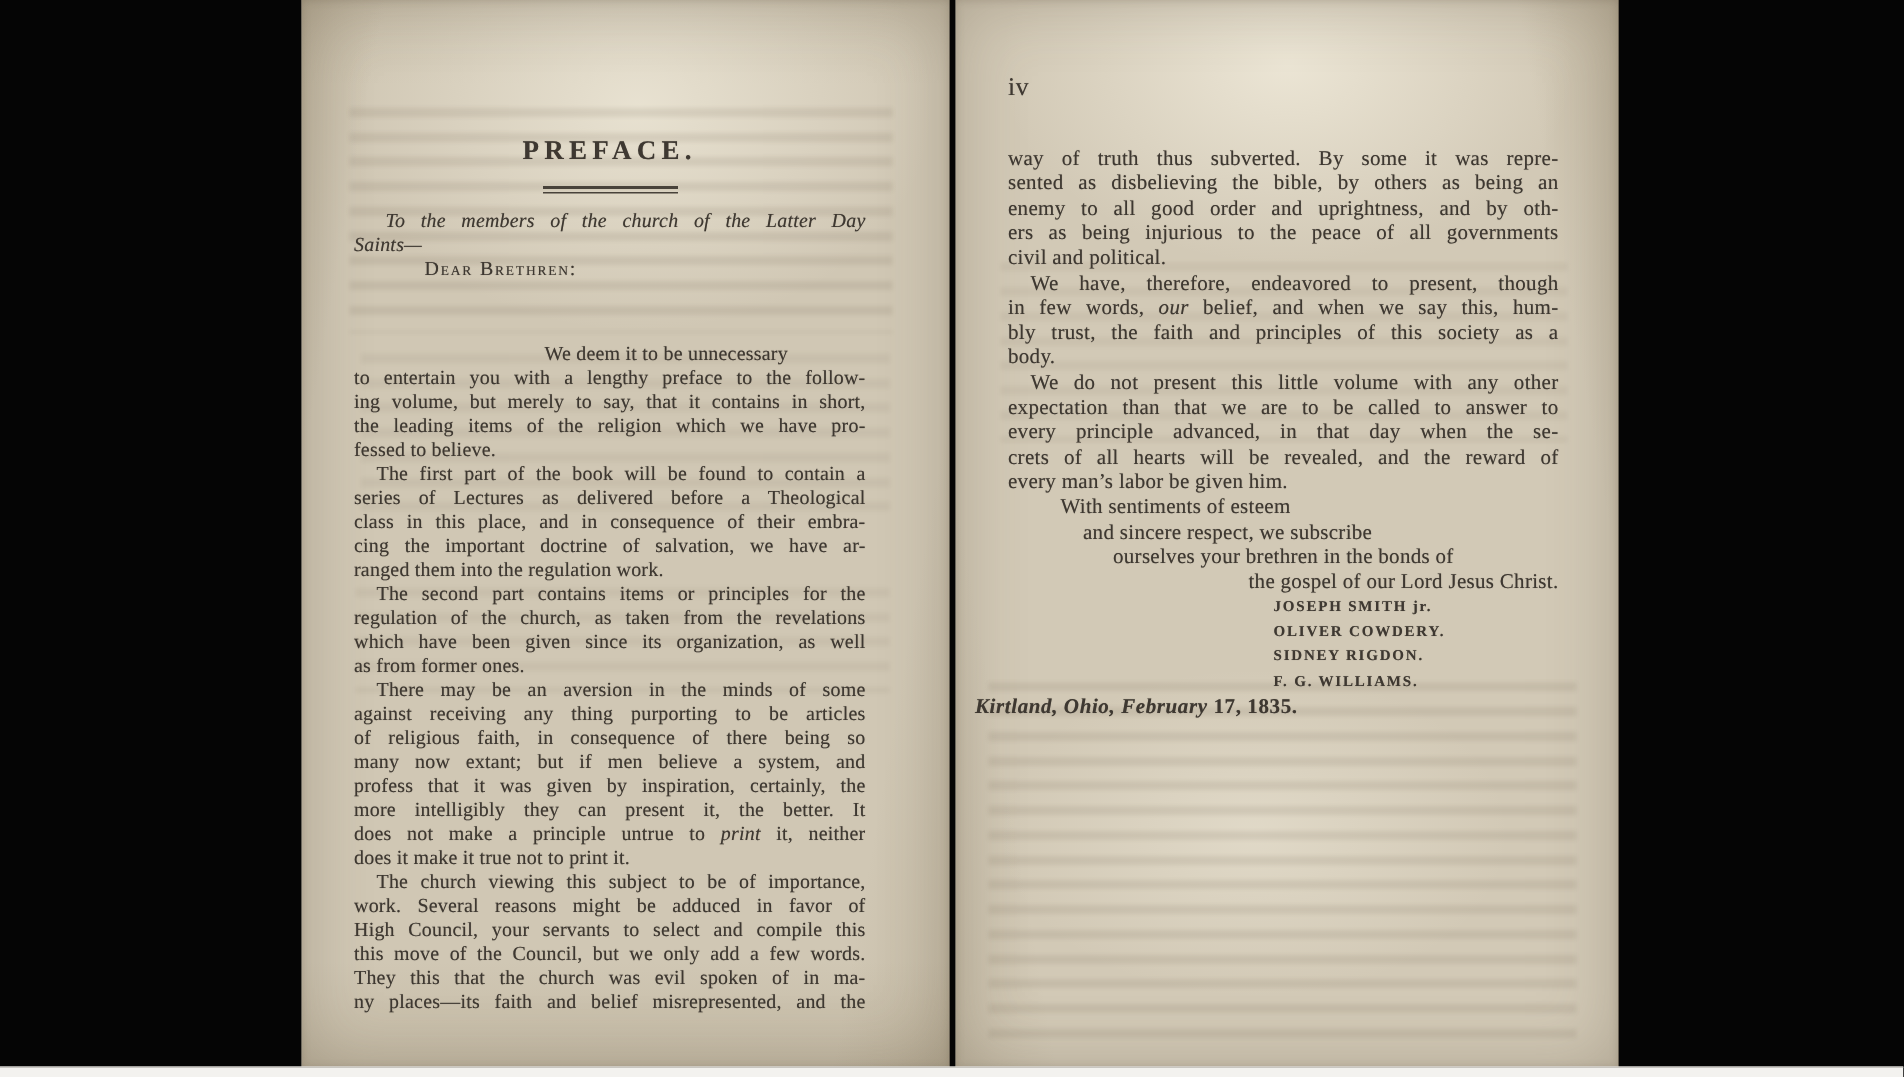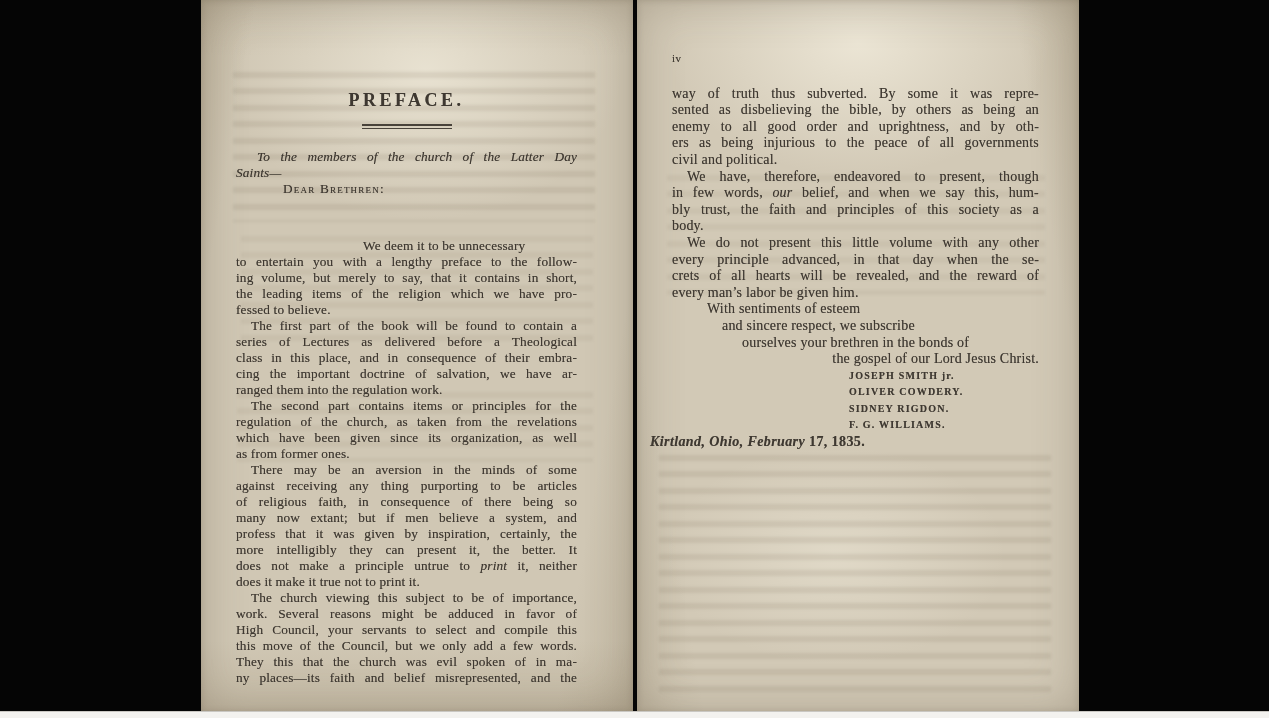--- a/index.html
+++ b/index.html
@@ -44,39 +44,39 @@
   .ghost.softer{opacity:.28;}
 
   .col{position:absolute;z-index:2;}
   .col-left{left:35px;top:90px;width:341px;font-size:13.3px;line-height:16px;letter-spacing:.15px;}
   .col-right{left:35px;top:50px;width:367px;font-size:14px;line-height:16.6px;letter-spacing:.2px;}
   .col .line, .col h1, .col div{text-shadow:0 0 .5px rgba(62,56,49,.55);}
 
   h1.preface{font-size:18px;font-weight:bold;letter-spacing:3.5px;text-align:center;line-height:21px;}
   .rule{width:90px;height:5px;margin:13px auto 0;
         border-top:2.5px solid #48423a;border-bottom:1.5px solid #48423a;}
-  .sal{margin-top:20px;}
+  .sal{margin-top:10px;}
   .sal .line{font-style:italic;}
   .greet{font-variant:small-caps;letter-spacing:1.2px;padding-left:47px;}
   .body{margin-top:0;}
 
   .line{width:100%;}
   .line.j{text-align:justify;text-align-last:justify;}
   .line.l{text-align:left;}
   .line.ind{text-indent:15px;}
   .line.ind2{text-indent:21px;}
   .line.deep{padding-left:127px;margin-top:41px;}
   .line.w1{padding-left:35px;}
   .line.w2{padding-left:50px;}
   .line.w3{padding-left:70px;}
   .line.w4{padding-left:82px;text-align:right;}
   .line.sg{padding-left:177px;font-weight:bold;font-size:10px;letter-spacing:1.2px;}
   .line.dt{margin-left:-22px;font-weight:bold;letter-spacing:.4px;}
 
-  .pagenum{font-size:11px;letter-spacing:.5px;margin-bottom:19px;}
+  .pagenum{font-size:17px;letter-spacing:.5px;margin-bottom:32px;}
 
   .bottom-strip{position:absolute;left:0;bottom:0;width:1269px;height:7px;z-index:5;
                 background:var(--bottom-strip);border-top:1px solid #c9c7c2;}
 </style>
 </head>
 <body>
 
 <div class="stage">
 
   <div class="page page-left">
@@ -133,20 +133,21 @@
           <div class="line j">way of truth thus subverted.  By some it was repre-</div>
           <div class="line j">sented as disbelieving the bible, by others as being an</div>
           <div class="line j">enemy to all good order and uprightness, and by oth-</div>
           <div class="line j">ers as being injurious to the peace of all governments</div>
           <div class="line l">civil and political.</div>
           <div class="line j ind">We have, therefore, endeavored to present, though</div>
           <div class="line j">in few words, <i>our</i> belief, and when we say this, hum-</div>
           <div class="line j">bly trust, the faith and principles of this society as a</div>
           <div class="line l">body.</div>
           <div class="line j ind">We do not present this little volume with any other</div>
+          <div class="line j">expectation than that we are to be called to answer to</div>
           <div class="line j">every principle advanced, in that day when the se-</div>
           <div class="line j">crets of all hearts will be revealed, and the reward of</div>
           <div class="line l">every man’s labor be given him.</div>
           <div class="line l w1">With sentiments of esteem</div>
           <div class="line l w2">and sincere respect, we subscribe</div>
           <div class="line l w3">ourselves your brethren in the bonds of</div>
           <div class="line l w4">the gospel of our Lord Jesus Christ.</div>
           <div class="line l sg">JOSEPH SMITH jr.</div>
           <div class="line l sg">OLIVER COWDERY.</div>
           <div class="line l sg">SIDNEY RIGDON.</div>

